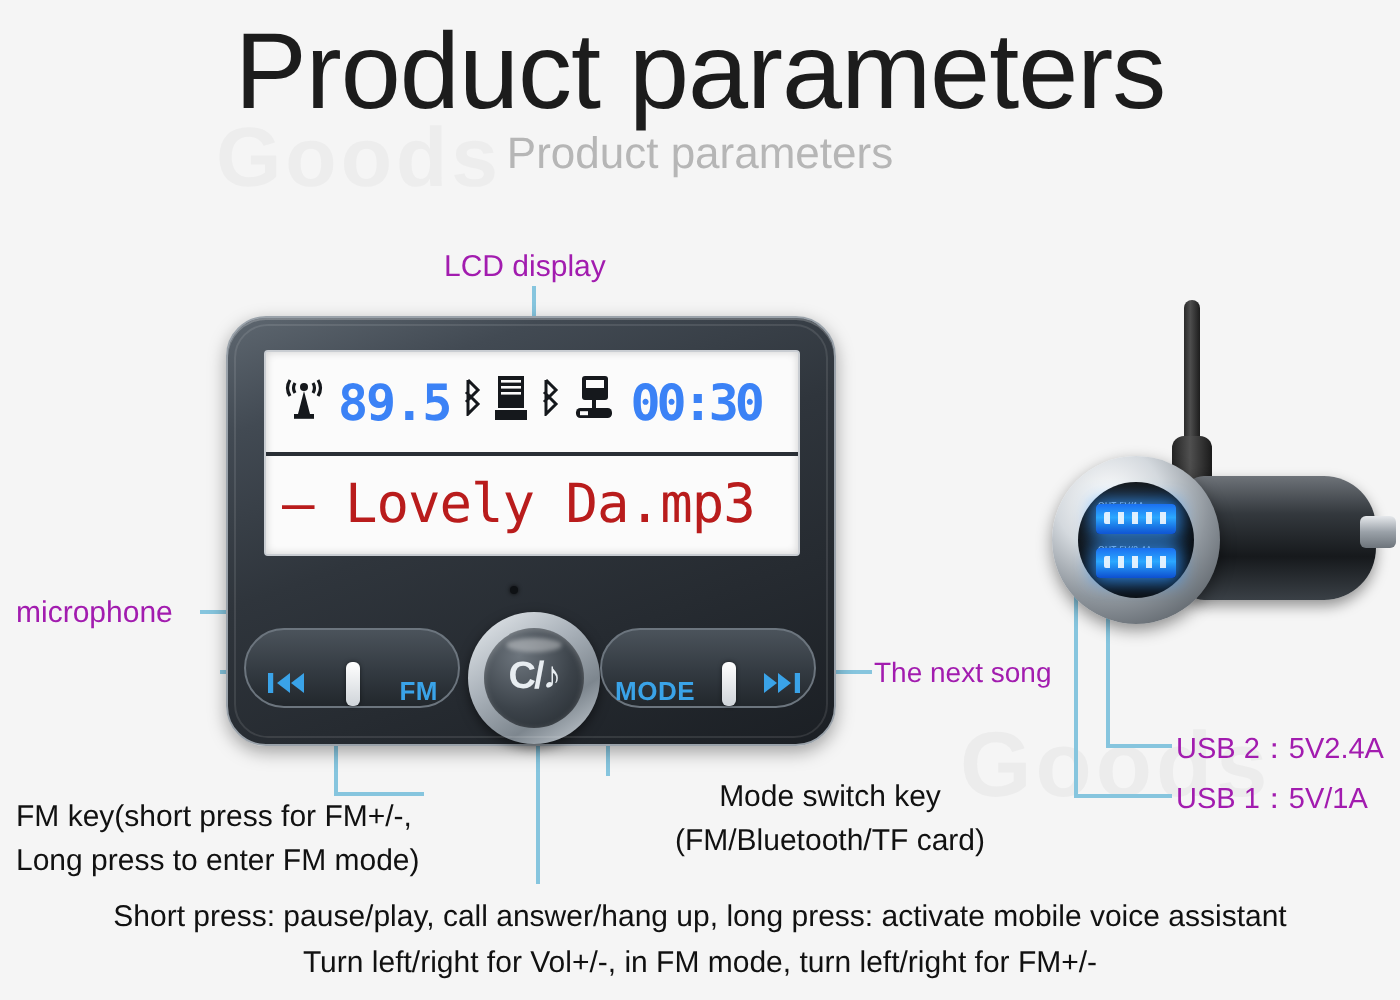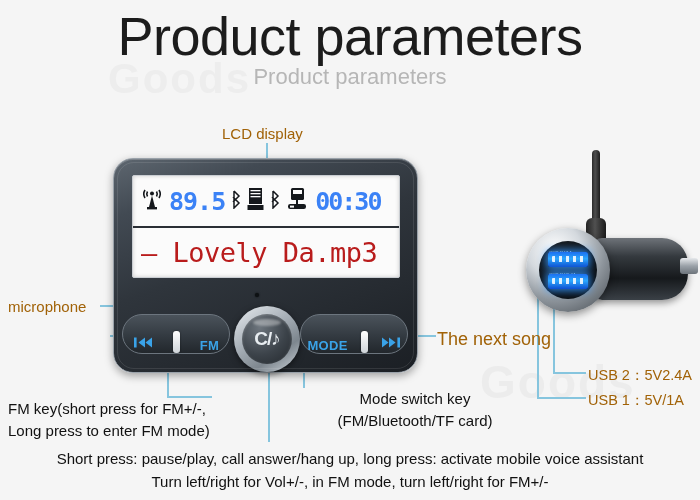--- a/index.html
+++ b/index.html
@@ -26,25 +26,25 @@
   }
   .wm {
     position: absolute;
     font-size: 42px; font-weight: 700; color: #ededed;
     letter-spacing: 2px; pointer-events: none; user-select: none;
   }
   .wm-1 { top: 55px; left: 108px; }
   .wm-2 { top: 355px; left: 480px; font-size: 46px; color: #ececec; }
 
   
-  .label { position: absolute; color: #a16207; font-size: 14.5px; line-height: 1.35; white-space: nowrap; }
+  .label { position: absolute; color: #a21caf; font-size: 14.5px; line-height: 1.35; white-space: nowrap; }
   .lbl-lcd       { top: 124px; left: 222px; font-size: 15px; }
   .lbl-mic       { top: 297px; left: 8px;  font-size: 15px; }
   .lbl-prev      { top: 327px; left: 3px;  font-size: 15px; }
-  .lbl-next      { top: 327px; left: 437px; font-size: 18px; }
+  .lbl-next      { top: 327px; left: 437px; font-size: 14px; }
   .lbl-usb2      { top: 366px; left: 588px; font-size: 14.5px; }
   .lbl-usb1      { top: 391px; left: 588px; font-size: 14.5px; }
 
   .block { position: absolute; color: #111; font-size: 15px; line-height: 1.45; }
   .blk-fm    { top: 398px; left: 8px; width: 215px; }
   .blk-mode  { top: 388px; left: 300px; width: 230px; text-align: center; }
   .blk-short { top: 448px; left: 0; width: 700px; text-align: center; font-size: 15px; line-height: 1.5; }
 
   
   .ln { position: absolute; background: #86c5de; }

